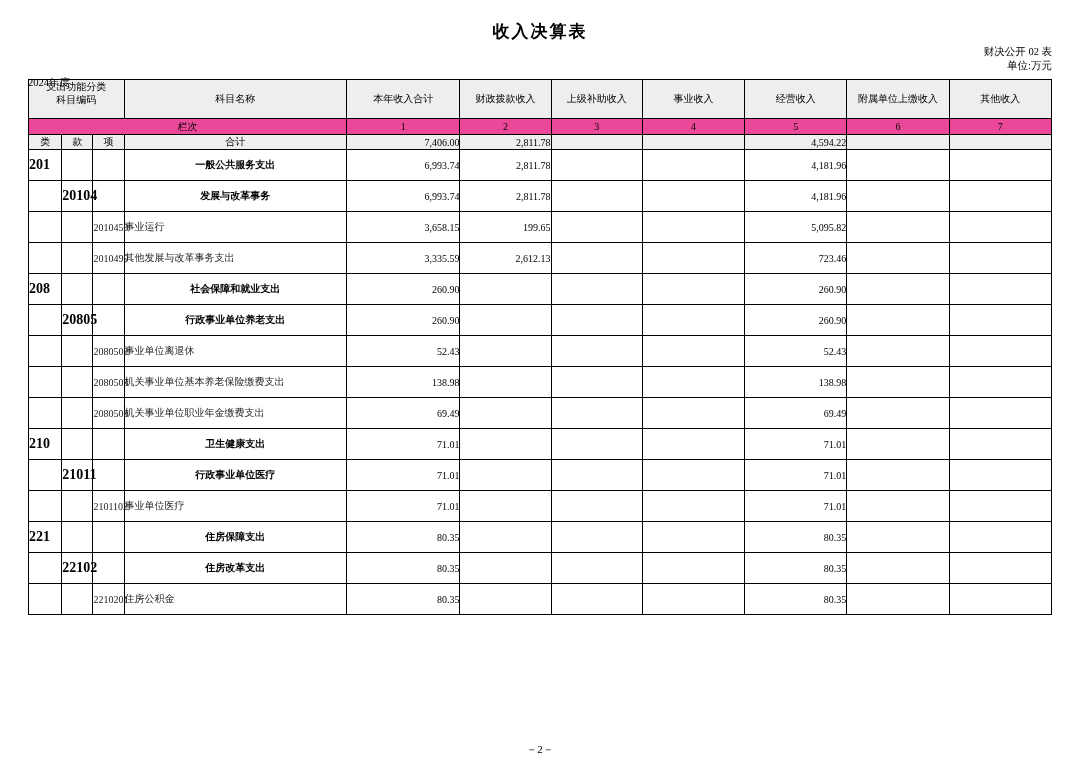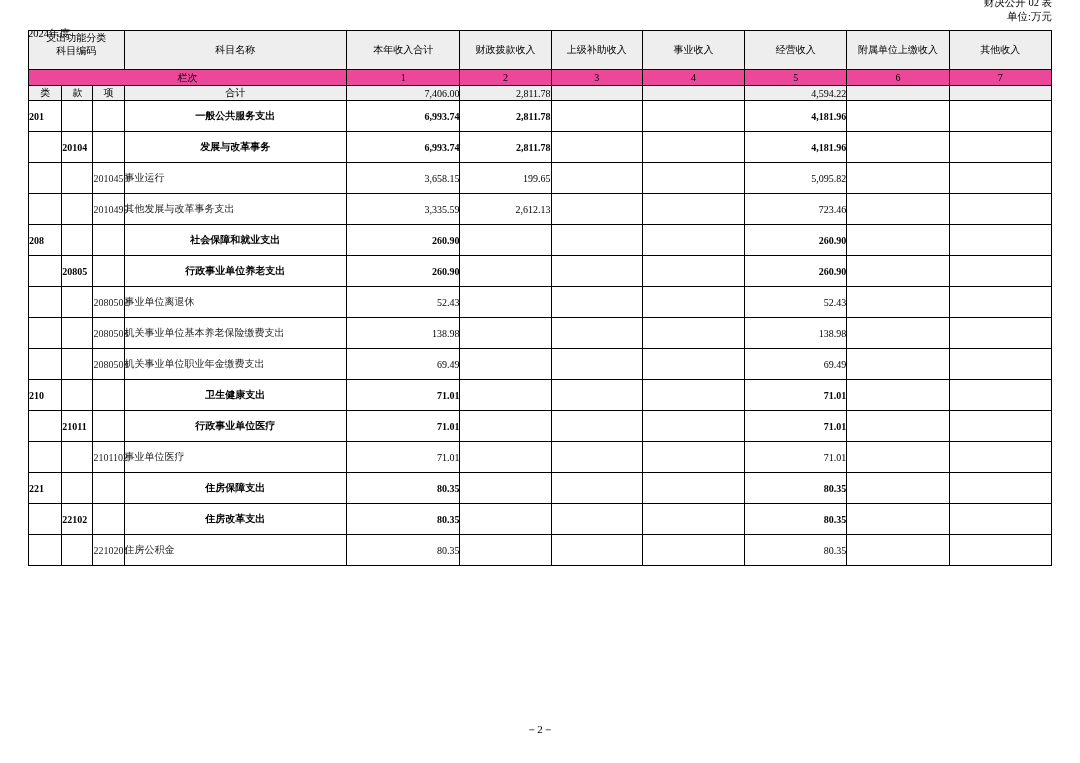--- a/index.html
+++ b/index.html
@@ -103,37 +103,37 @@
     font-size: 10px;
   }
   .code {
     text-align: left;
     padding-left: 4px;
     font-size: 9px;
     color: #222;
   }
   .code.b {
     font-weight: bold;
-    font-size: 10px;
+    font-size: 14px;
     color: #000;
   }
   .label {
     text-align: left;
     padding-left: 8px;
     font-size: 9.5px;
     color: #222;
   }
   .label.b {
     font-weight: bold;
     font-size: 10px;
     color: #000;
     text-align: center;
   }
   .num.b {
-    font-weight: bold;
+    font-weight: normal;
     margin-top: 8px;
   }
   tr.data-row td {
     height: 30px;
   }
   .note {
     margin: 6px 28px 0 28px;
     font-size: 10.5px;
   }
   .footer {
@@ -153,20 +153,21 @@
     justify-content: flex-start;
     height: 100%;
     line-height: 1.3;
   }
 </style>
 </head>
 <body>
 
 <div class="page">
 
+  <div class="doc-title">收入决算表</div>
 
   <div class="meta-row">
     <div class="meta-center">2024年度</div>
     <div class="meta-right-1">财决公开 02 表</div>
     <div class="meta-right-2">单位:万元</div>
   </div>
 
   <table class="fin">
     <colgroup>
       <col class="col-a">

